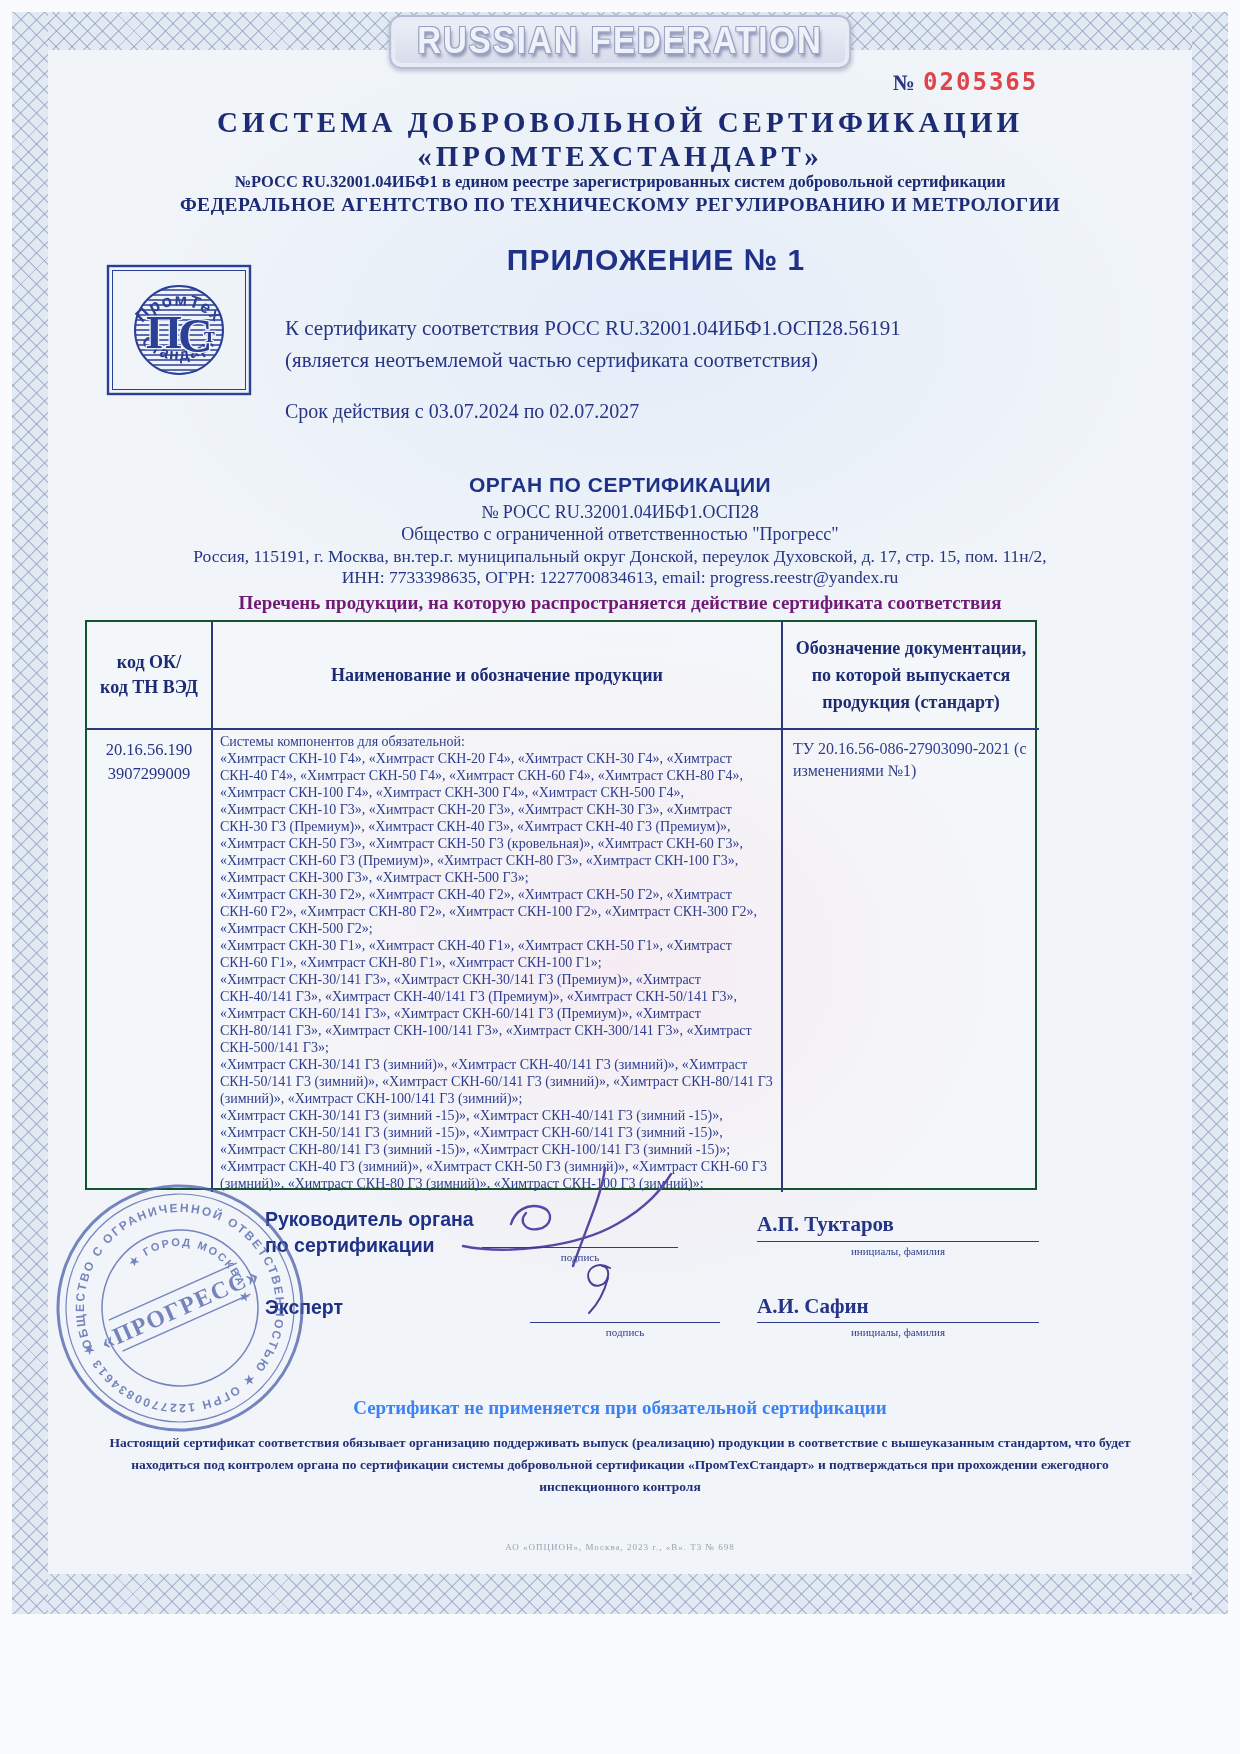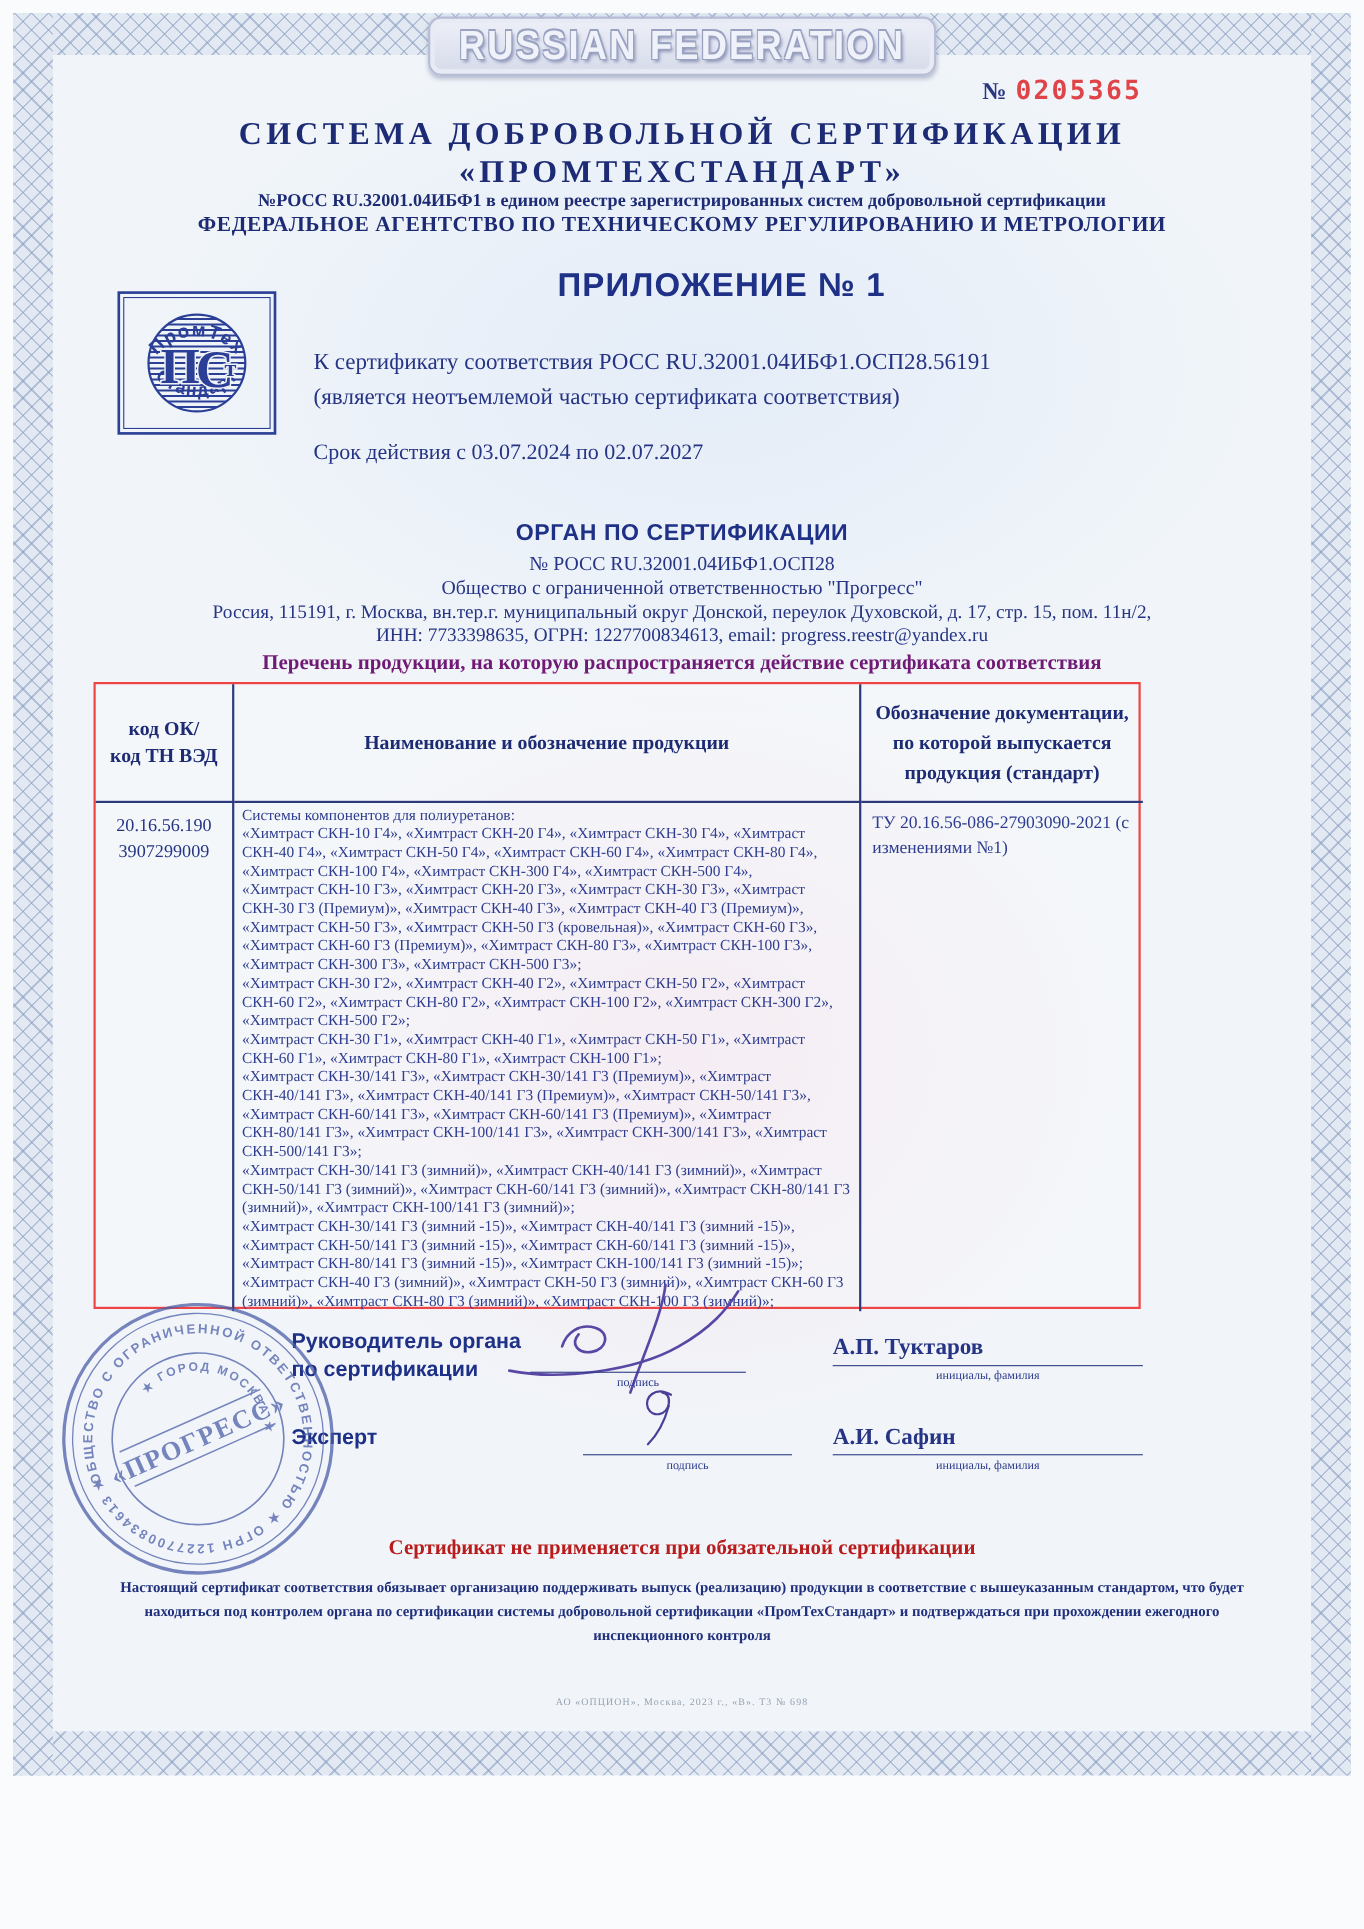--- a/index.html
+++ b/index.html
@@ -56,41 +56,41 @@
   .cert-line{position:absolute; left:285px; font-size:21px; color:#253484; white-space:nowrap;}
 
   .organ-h{font-family:"Liberation Sans", sans-serif; font-weight:bold; font-size:21px; color:#1e3187; letter-spacing:.5px;}
   .organ-t{font-size:18px; color:#253484;}
   .addr-t{font-size:17.5px; color:#253484;}
   .perechen{font-weight:bold; font-size:19px; color:#701a75;}
 
   .ptable{
     position:absolute; left:85px; top:620px; width:952px; height:570px;
     display:grid; grid-template-columns:126px 570px 256px; grid-template-rows:108px 1fr;
-    border:2px solid #ef4444; background:rgba(255,255,255,.25); box-sizing:border-box;
+    border:2px solid #14532d; background:rgba(255,255,255,.25); box-sizing:border-box;
   }
   .cell{box-sizing:border-box; border-right:2px solid #2c3a7c;}
   .cell.last{border-right:none;}
   .th{border-bottom:2px solid #2c3a7c; display:flex; flex-direction:column; justify-content:center;
       text-align:center; font-weight:bold; font-size:18px; color:#1c2b74; line-height:25px; padding:4px 8px;}
   .td-code{padding-top:8px; text-align:center; font-size:16.5px; line-height:24px; color:#253484;}
   .td-products{padding:3px 6px 0 7px; font-size:14px; line-height:17px; color:#2e3d8f;}
   .td-products div{margin:0;}
   .td-doc{padding:8px 8px 0 10px; font-size:16px; line-height:22px; color:#2e3d8f;}
   .td-doc .d2{margin-top:0px;}
 
   .sig-role{position:absolute; left:265px; font-family:"Liberation Sans", sans-serif; font-weight:bold; font-size:19.5px; color:#1e3187; line-height:26px;}
   .sig-line{position:absolute; border-bottom:1.6px solid #303c86; height:1px;}
   .sig-caption{position:absolute; font-size:11px; color:#2e3d8f; text-align:center;}
   .sig-name{position:absolute; font-size:21px; color:#253484; font-weight:bold;}
   .sigsvg{position:absolute;}
 
   .stamp{position:absolute; left:48px; top:1176px; width:264px; height:264px; transform:rotate(-24deg); opacity:.74;}
 
-  .no-oblig{position:absolute; top:1397px; left:0; width:100%; text-align:center; font-weight:bold; font-size:19px; color:#b91c1c;}
+  .no-oblig{position:absolute; top:1397px; left:0; width:100%; text-align:center; font-weight:bold; font-size:19px; color:#3b82f6;}
   .foot-note{position:absolute; top:1432px; left:90px; width:1060px; text-align:center; font-weight:bold; font-size:13.5px; line-height:22px; color:#20307c;}
   .imprint{position:absolute; top:1542px; left:0; width:100%; text-align:center; font-size:9px; letter-spacing:1px; color:#97a2b0;}
 
   .logo{position:absolute; left:106px; top:264px;}
 </style>
 </head>
 <body>
 
 <div class="page">
   <div class="paper"></div>
@@ -179,21 +179,21 @@
       <div style="max-width:430px; margin:0 auto;">Наименование и обозначение продукции</div>
     </div>
     <div class="cell th last" style="line-height:27px;">
       <div>Обозначение документации, по которой выпускается продукция (стандарт)</div>
     </div>
     <div class="cell td-code">
       <div>20.16.56.190</div>
       <div>3907299009</div>
     </div>
     <div class="cell td-products">
-        <div class="p-line">Системы компонентов для полиуретанов:</div>
+        <div class="p-line">Системы компонентов для обязательной:</div>
         <div class="p-line">«Химтраст СКН-10 Г4», «Химтраст СКН-20 Г4», «Химтраст СКН-30 Г4», «Химтраст СКН-40 Г4», «Химтраст СКН-50 Г4», «Химтраст СКН-60 Г4», «Химтраст СКН-80 Г4», «Химтраст СКН-100 Г4», «Химтраст СКН-300 Г4», «Химтраст СКН-500 Г4»,</div>
         <div class="p-line">«Химтраст СКН-10 Г3», «Химтраст СКН-20 Г3», «Химтраст СКН-30 Г3», «Химтраст СКН-30 Г3 (Премиум)», «Химтраст СКН-40 Г3», «Химтраст СКН-40 Г3 (Премиум)», «Химтраст СКН-50 Г3», «Химтраст СКН-50 Г3 (кровельная)», «Химтраст СКН-60 Г3», «Химтраст СКН-60 Г3 (Премиум)», «Химтраст СКН-80 Г3», «Химтраст СКН-100 Г3», «Химтраст СКН-300 Г3», «Химтраст СКН-500 Г3»;</div>
         <div class="p-line">«Химтраст СКН-30 Г2», «Химтраст СКН-40 Г2», «Химтраст СКН-50 Г2», «Химтраст СКН-60 Г2», «Химтраст СКН-80 Г2», «Химтраст СКН-100 Г2», «Химтраст СКН-300 Г2», «Химтраст СКН-500 Г2»;</div>
         <div class="p-line">«Химтраст СКН-30 Г1», «Химтраст СКН-40 Г1», «Химтраст СКН-50 Г1», «Химтраст СКН-60 Г1», «Химтраст СКН-80 Г1», «Химтраст СКН-100 Г1»;</div>
         <div class="p-line">«Химтраст СКН-30/141 Г3», «Химтраст СКН-30/141 Г3 (Премиум)», «Химтраст СКН-40/141 Г3», «Химтраст СКН-40/141 Г3 (Премиум)», «Химтраст СКН-50/141 Г3», «Химтраст СКН-60/141 Г3», «Химтраст СКН-60/141 Г3 (Премиум)», «Химтраст СКН-80/141 Г3», «Химтраст СКН-100/141 Г3», «Химтраст СКН-300/141 Г3», «Химтраст СКН-500/141 Г3»;</div>
         <div class="p-line">«Химтраст СКН-30/141 Г3 (зимний)», «Химтраст СКН-40/141 Г3 (зимний)», «Химтраст СКН-50/141 Г3 (зимний)», «Химтраст СКН-60/141 Г3 (зимний)», «Химтраст СКН-80/141 Г3 (зимний)», «Химтраст СКН-100/141 Г3 (зимний)»;</div>
         <div class="p-line">«Химтраст СКН-30/141 Г3 (зимний -15)», «Химтраст СКН-40/141 Г3 (зимний -15)», «Химтраст СКН-50/141 Г3 (зимний -15)», «Химтраст СКН-60/141 Г3 (зимний -15)», «Химтраст СКН-80/141 Г3 (зимний -15)», «Химтраст СКН-100/141 Г3 (зимний -15)»;</div>
         <div class="p-line">«Химтраст СКН-40 Г3 (зимний)», «Химтраст СКН-50 Г3 (зимний)», «Химтраст СКН-60 Г3 (зимний)», «Химтраст СКН-80 Г3 (зимний)», «Химтраст СКН-100 Г3 (зимний)»;</div>
       </div>
     <div class="cell td-doc last">

